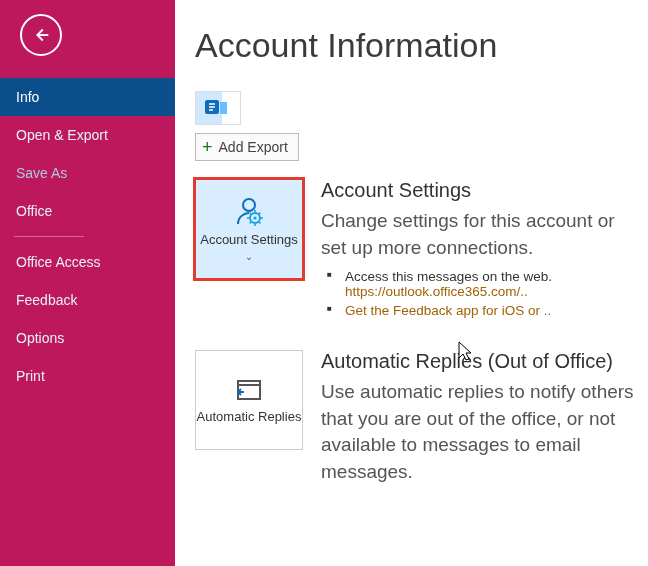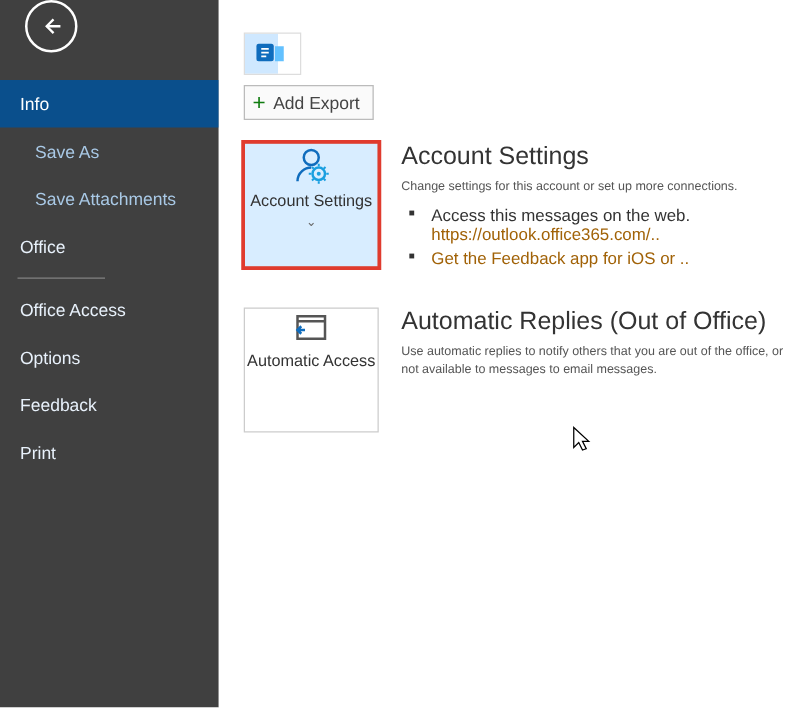--- a/index.html
+++ b/index.html
@@ -8,24 +8,25 @@
     width: 648px;
     height: 566px;
     overflow: hidden;
     background: #fff;
     display: flex;
     font-size: 14px;
     color: #333;
   }
   .sidebar {
     width: 175px;
-    background: #404040;
+    background: #be185d;
     color: #fff;
     display: flex;
     flex-direction: column;
+    padding-top: 14px;
   }
   .back-btn {
     width: 42px;
     height: 42px;
     border: 2px solid #fff;
     border-radius: 50%;
     display: flex;
     align-items: center;
     justify-content: center;
     margin-left: 20px;
@@ -36,21 +37,21 @@
   .side-item {
     padding: 11px 16px;
     font-size: 14px;
     color: #e8f1fb;
     cursor: pointer;
   }
   .side-item.active {
     background: #0a4f8c;
     color: #fff;
   }
-  .side-item.dim { color: #a9c9e6; margin-left: 12px; }
+  .side-item.dim { color: #a9c9e6; }
   .side-sep {
     border-top: 1px solid rgba(255,255,255,0.35);
     margin: 6px 14px 6px 14px;
     width: 70px;
   }
   .main {
     flex: 1;
     padding: 26px 10px 10px 20px;
     background: #fff;
     position: relative;
@@ -100,21 +101,21 @@
     margin-bottom: 28px;
   }
   .tile {
     width: 108px;
     height: 100px;
     border: 1px solid #ccc;
     background: #fff;
     display: flex;
     flex-direction: column;
     align-items: center;
-    justify-content: flex-start;
+    justify-content: center;
     gap: 4px;
     cursor: pointer;
     margin-right: 18px;
     flex-shrink: 0;
   }
   .tile.highlight {
     background: #d8edff;
     outline: 3px solid #e03b2e;
     outline-offset: -1px;
   }
@@ -125,21 +126,21 @@
     line-height: 1.2;
   }
   .tile .chev { font-size: 10px; color: #666; }
   .section h2 {
     font-size: 20px;
     font-weight: 400;
     color: #333;
     margin-bottom: 6px;
   }
   .section p.desc {
-    font-size: 10px;
+    font-size: 19px;
     color: #555;
     margin-bottom: 8px;
     line-height: 1.4;
   }
   .bullets {
     list-style: none;
     padding-left: 6px;
   }
   .bullets li {
     position: relative;
@@ -170,31 +171,32 @@
 <body>
 
 <div class="sidebar">
   <div class="back-btn">
     <svg width="22" height="22" viewBox="0 0 24 24" fill="none" stroke-width="2">
       <path d="M14 6 L8 12 L14 18"></path>
       <path d="M8 12 H20"></path>
     </svg>
   </div>
   <div class="side-item active">Info</div>
+  <div class="side-item">Open &amp; Export</div>
   <div class="side-item dim">Save As</div>
-  <div class="side-item dim">Save Attachments</div>
   <div class="side-item">Office</div>
   <div class="side-sep"></div>
   <div class="side-item">Office Access</div>
+  <div class="side-item">Feedback</div>
   <div class="side-item">Options</div>
-  <div class="side-item">Feedback</div>
   <div class="side-item">Print</div>
 </div>
 
 <div class="main">
+  <h1 class="page-title">Account Information</h1>
 
   <div class="account-row">
     <div class="exchange-icon">
       <svg width="26" height="22" viewBox="0 0 26 22">
         <rect x="0" y="3" width="14" height="14" rx="2" fill="#0F6CBD"></rect>
         <path d="M4 7 h6 M4 10 h6 M4 13 h4" stroke="#fff" stroke-width="1.4"></path>
         <path d="M15 5 l7 0 l0 12 l-7 0" fill="#63c1ff"></path>
       </svg>
     </div>
   </div>
@@ -232,21 +234,21 @@
     </div>
   </div>
 
   <div class="row">
     <div class="tile">
       <svg width="34" height="30" viewBox="0 0 34 30">
         <rect x="6" y="6" width="22" height="18" fill="none" stroke="#555" stroke-width="2"></rect>
         <path d="M6 10 h22" stroke="#555" stroke-width="2"></path>
         <path d="M12 17 l-5 0 M9 14 l-3 3 l3 3" fill="none" stroke="#0F6CBD" stroke-width="2"></path>
       </svg>
-      <div class="tile-label">Automatic Access</div>
+      <div class="tile-label">Automatic Replies</div>
     </div>
     <div class="section">
       <h2>Automatic Replies (Out of Office)</h2>
       <p class="desc">Use automatic replies to notify others that you are out of the office, or not available to messages to email messages.</p>
     </div>
   </div>
 
   <svg class="cursor-ptr" width="18" height="22" viewBox="0 0 18 22">
     <path d="M2 2 L2 18 L6 14 L9 20 L12 19 L9 13 L14 13 Z" fill="#fff" stroke="#000" stroke-width="1"></path>
   </svg>

